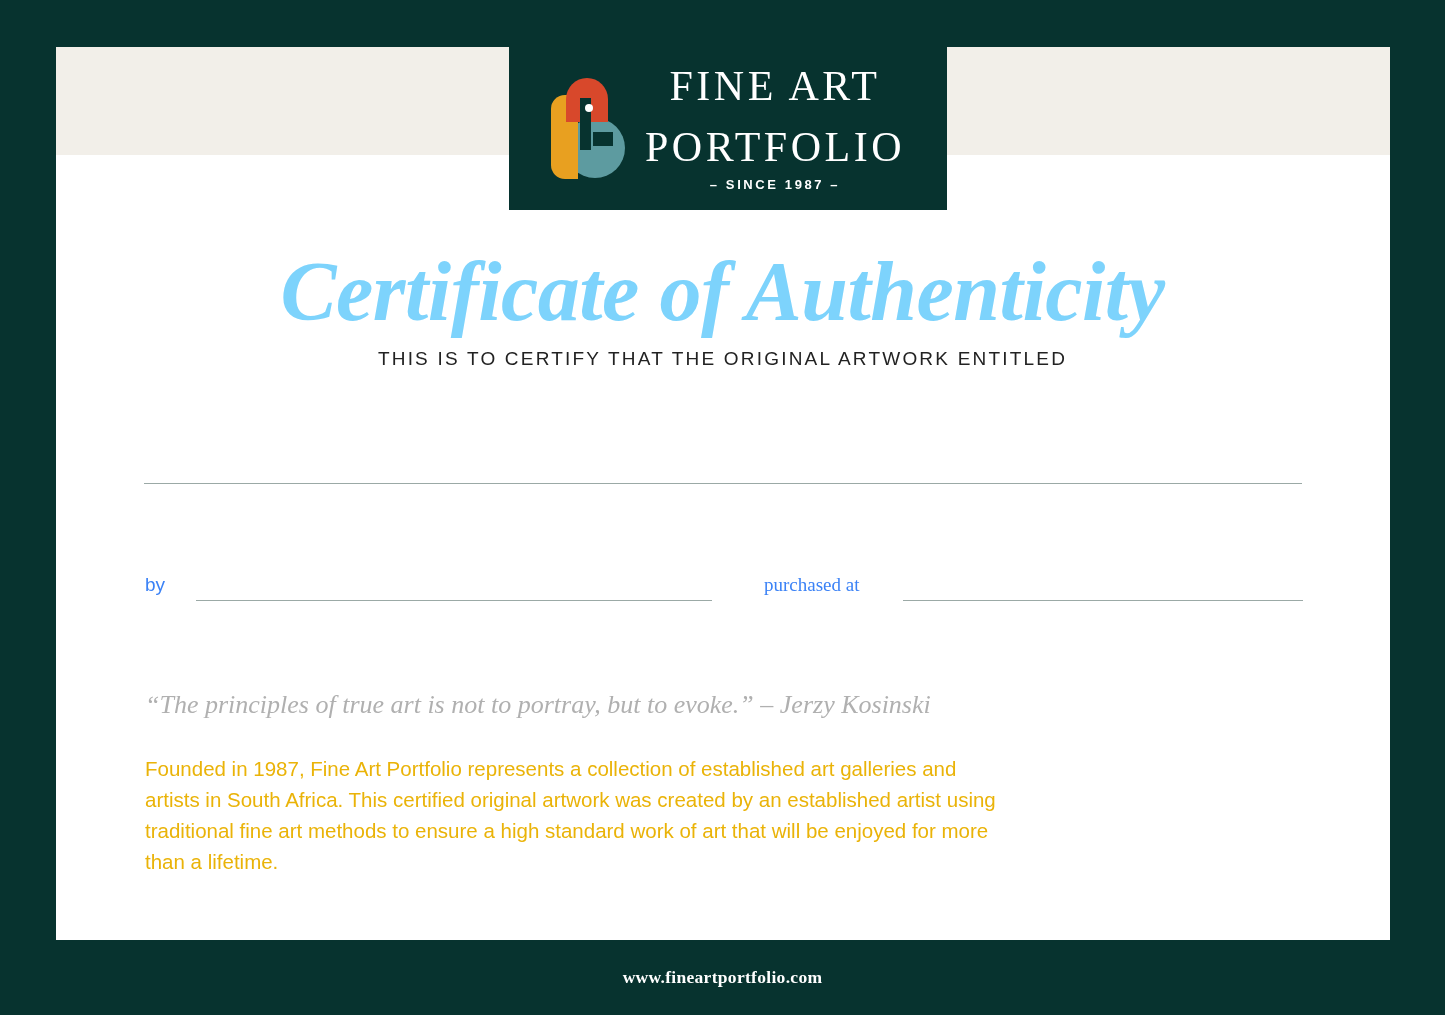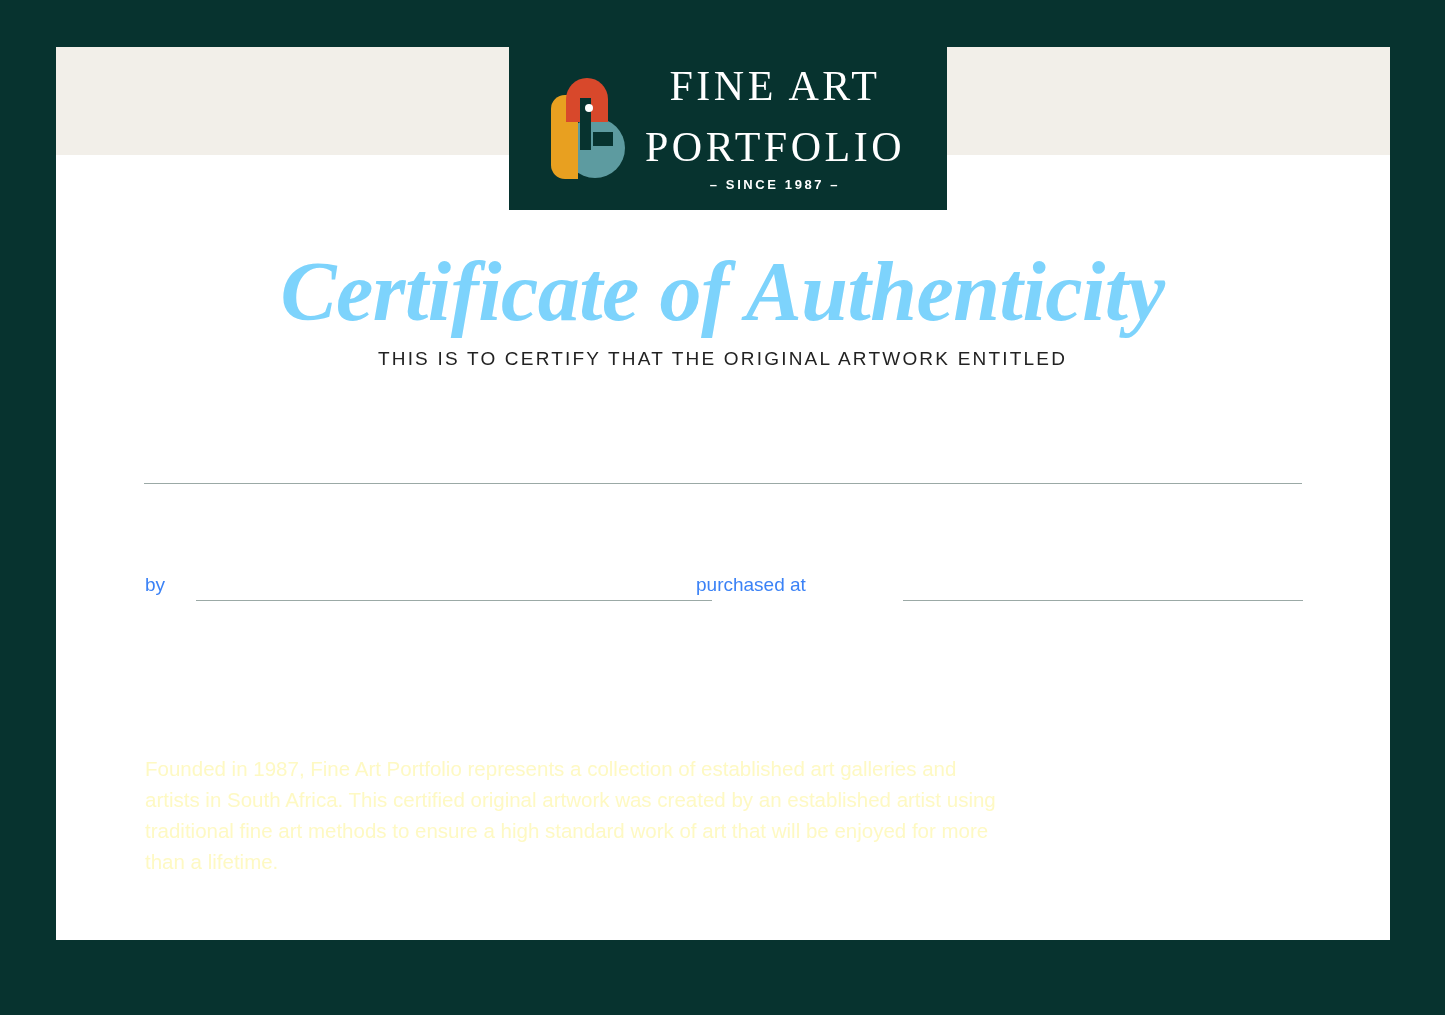--- a/index.html
+++ b/index.html
@@ -132,42 +132,42 @@
     width: 400px;
   }
 
   .field-label {
     position: absolute;
     font-size: 19px;
     color: #3b82f6;
     top: 574px;
   }
   .label-by { left: 145px; }
-  .label-purchased { left: 696px; }
+  .label-purchased { left: 764px; font-family: Liberation Serif, serif; }
 
   .quote {
     position: absolute;
     left: 145px;
     top: 690px;
     width: 1100px;
     font-family: "Liberation Serif", serif;
     font-style: italic;
     font-size: 26px;
     color: #b0b0b0;
     white-space: nowrap;
   }
 
   .body-copy {
     position: absolute;
     left: 145px;
     top: 753px;
     width: 860px;
     font-size: 20.5px;
     line-height: 31px;
-    color: #fef9c3;
+    color: #eab308;
   }
 
   .footer {
     position: absolute;
     left: 0;
     top: 940px;
     width: 1445px;
     height: 75px;
     display: flex;
     align-items: center;
@@ -265,17 +265,21 @@
   <div class="subtitle">THIS IS TO CERTIFY THAT THE ORIGINAL ARTWORK ENTITLED</div>
 
   <div class="rule rule-title-line"></div>
 
   <div class="field-label label-by">by</div>
   <div class="rule rule-by"></div>
 
   <div class="field-label label-purchased">purchased at</div>
   <div class="rule rule-purchased"></div>
 
+  <div class="quote">“The principles of true art is not to portray, but to evoke.” – Jerzy Kosinski</div>
 
   <div class="body-copy">Founded in 1987, Fine Art Portfolio represents a collection of established art galleries and artists in South Africa. This certified original artwork was created by an established artist using traditional fine art methods to ensure a high standard work of art that will be enjoyed for more than a lifetime.</div>
 
+  <div class="footer">
+    <span class="footer-url">www.fineartportfolio.com</span>
+  </div>
 
 </div>
 
 </body></html>

